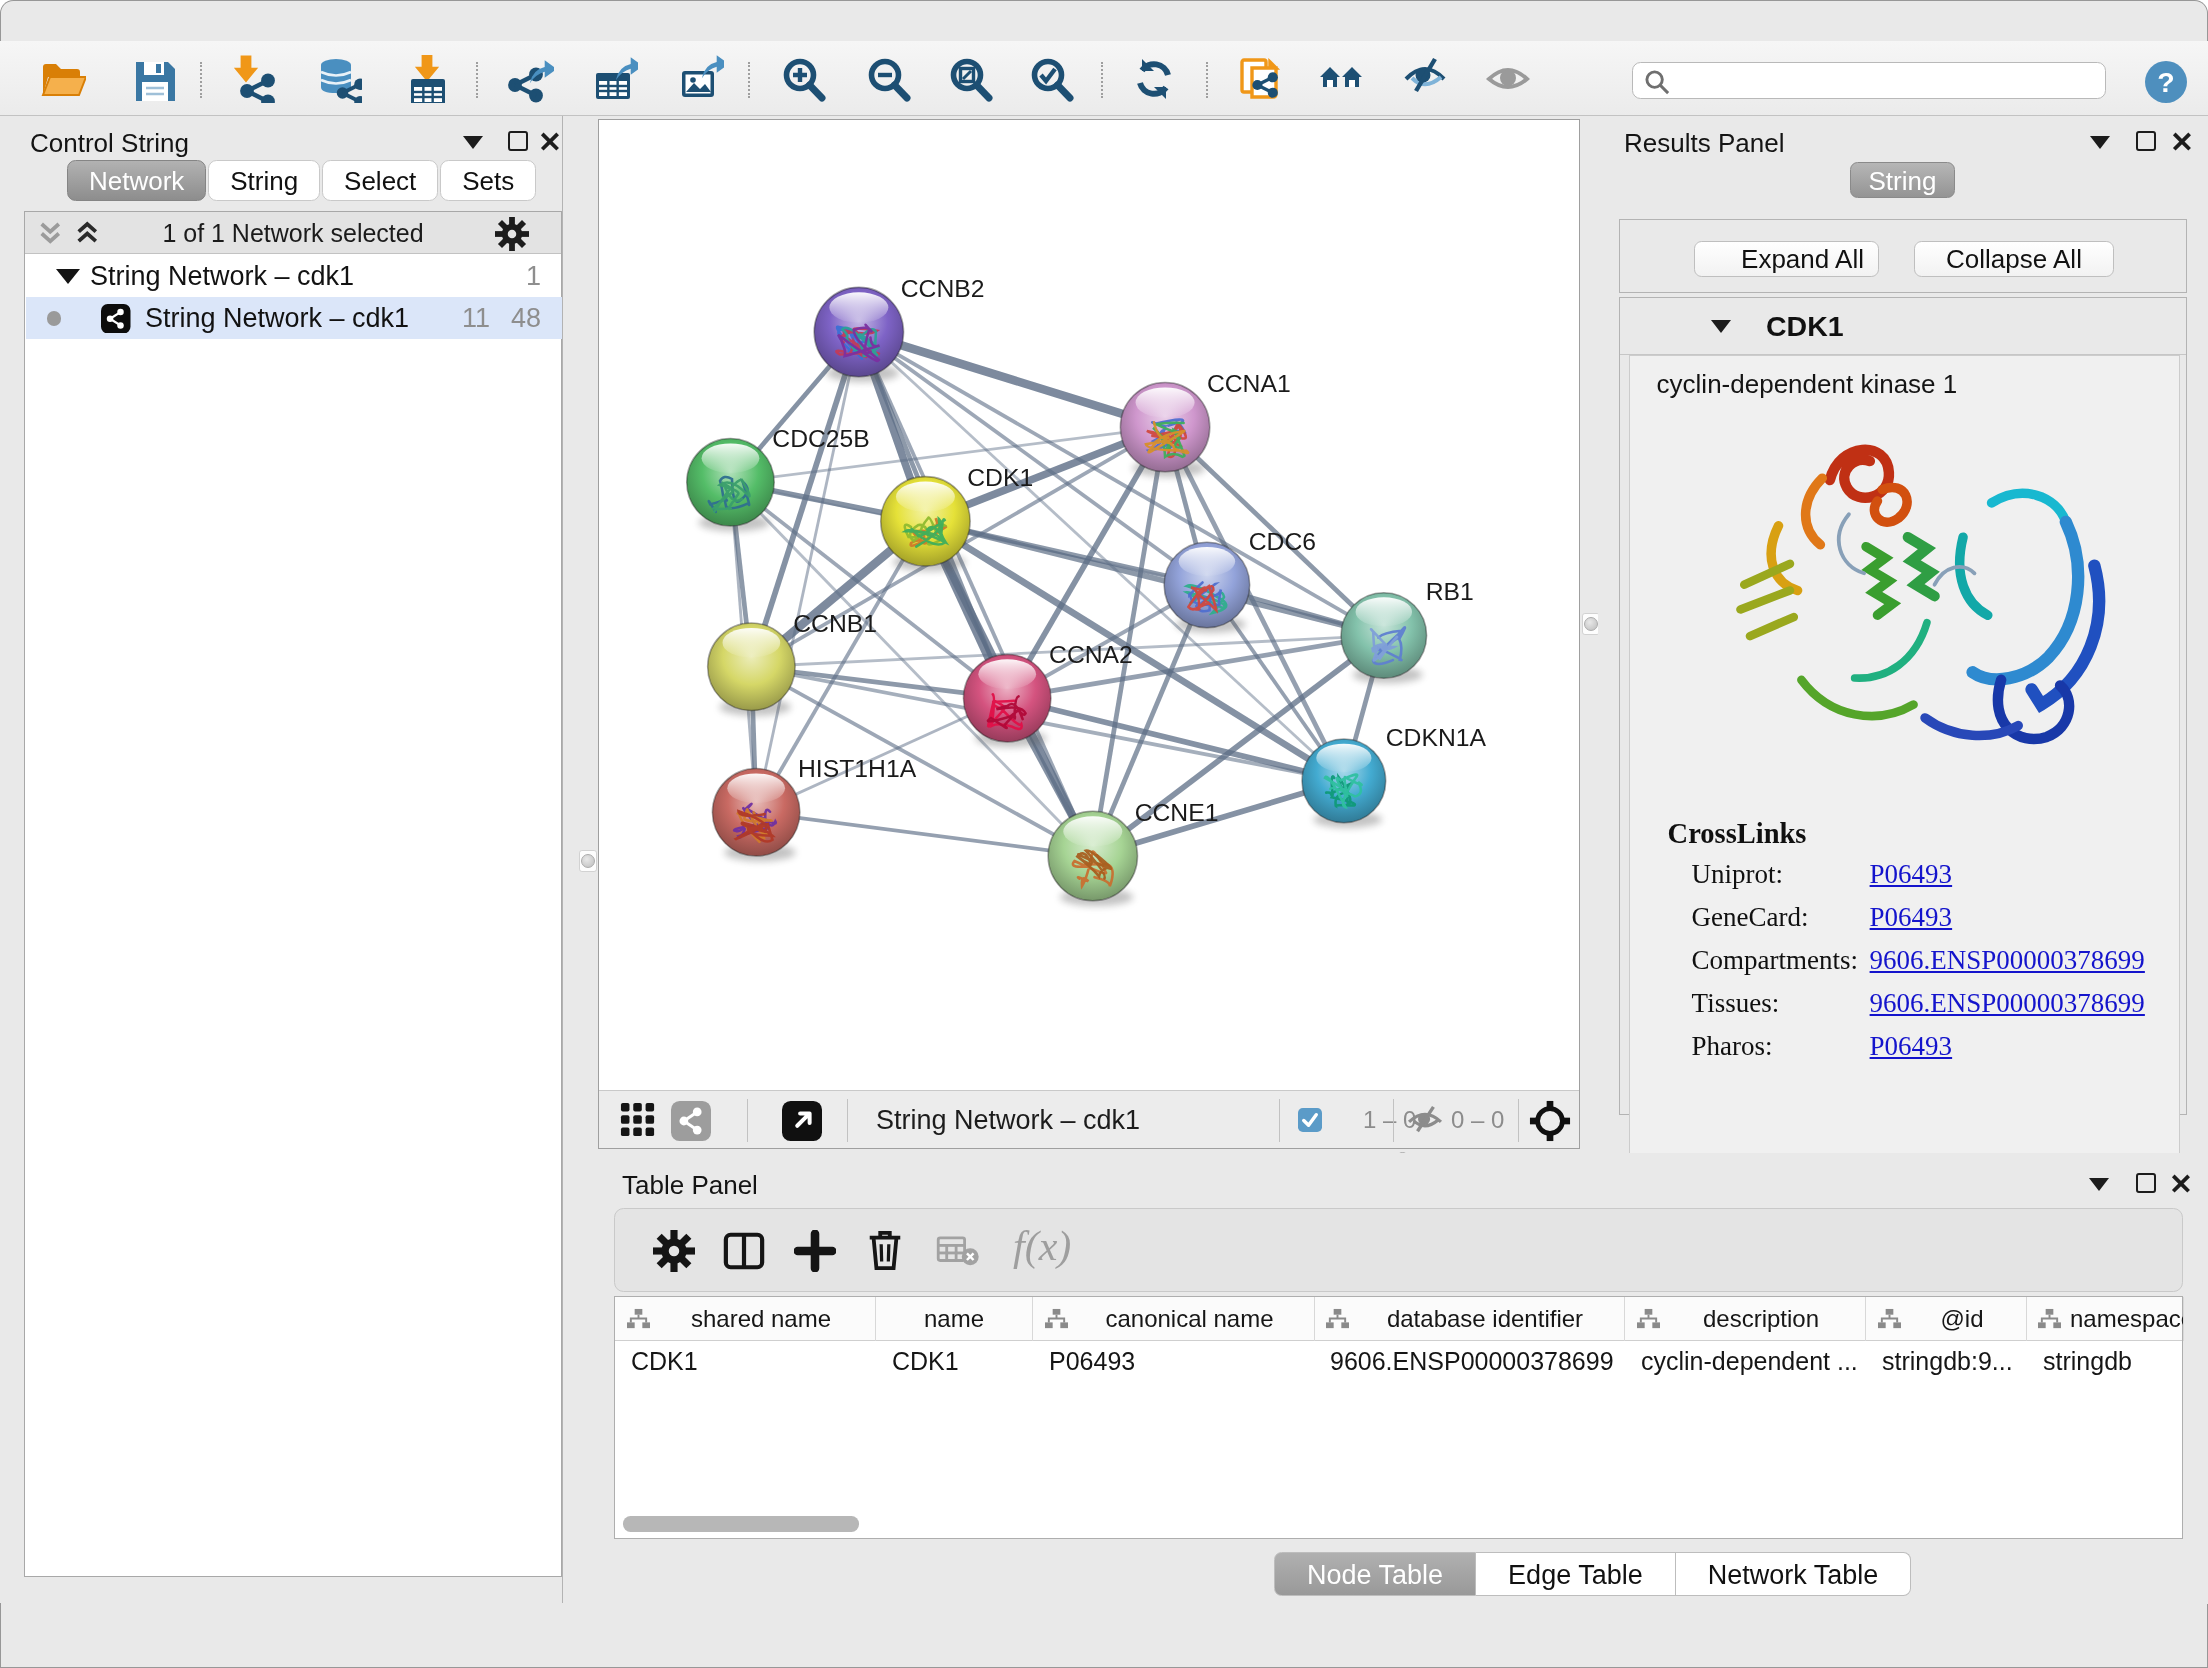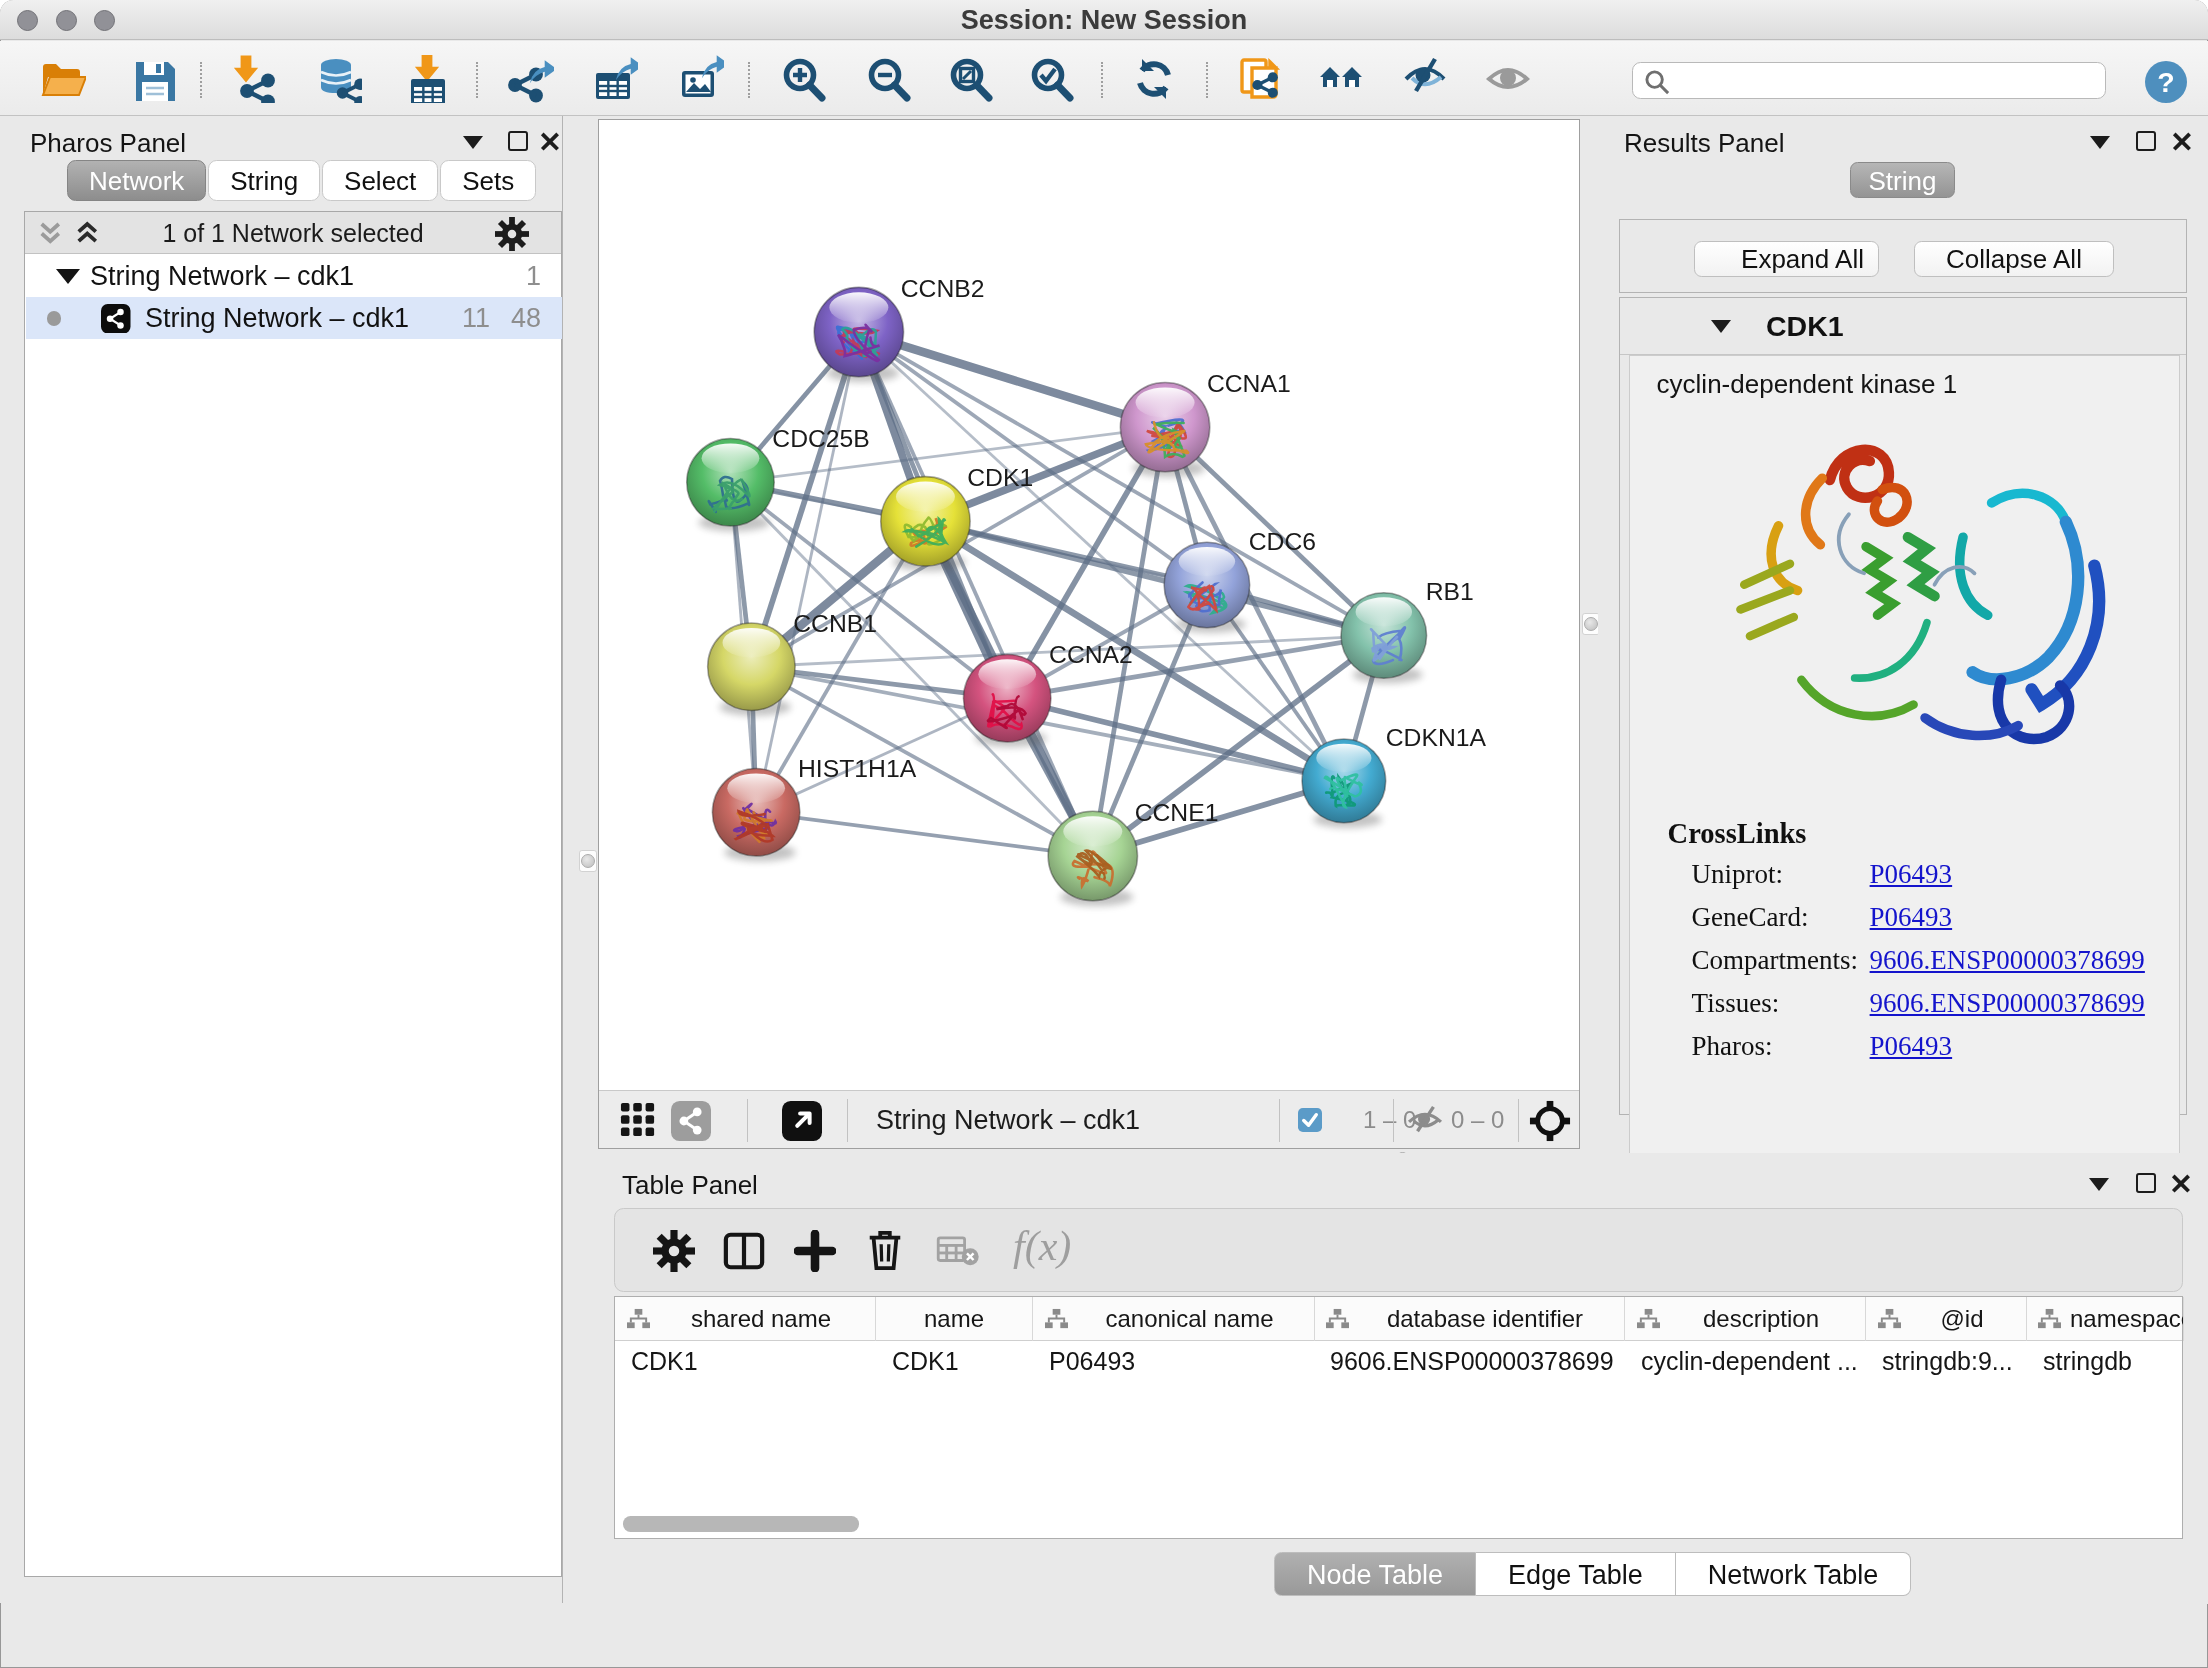--- a/index.html
+++ b/index.html
@@ -91,26 +91,20 @@
   .mem-dot{width:24px;height:24px;border-radius:50%;background:#178a3c;margin-left:15px;}
   .mem-text{font-size:25px;color:#111;margin-left:11.4px;}
   svg{display:block;}
   .abs{position:absolute;}
 </style>
 </head>
 <body>
 
 <div class="win">
 
-  <div class="titlebar">
-    <span class="tl" style="left:17px;"></span>
-    <span class="tl" style="left:56px;"></span>
-    <span class="tl" style="left:94px;"></span>
-    <div class="title-text">Session: New Session</div>
-  </div>
 
   <div class="toolbar">
     <div id="tb-icons">
         <div class="tbtn" style="left: 34px;">
           <svg width="48" height="48" viewBox="0 0 48 48">
             <path d="M5 40 V12 q0 -3 3 -3 h10 l5 5 h16 q3 0 3 3 v5 H10 z" fill="#d97f06"></path>
             <path d="M5 40 L12 22 h36 l-7 18 z" fill="#f5b04c" stroke="#d97f06" stroke-width="2"></path>
           </svg>
         </div>
         <div class="tbtn" style="left: 125px;">
@@ -264,21 +258,21 @@
     <div class="searchbox">
       <svg width="27" height="27" viewBox="0 0 28 28">
         <circle cx="11" cy="11" r="8" fill="none" stroke="#6f6f6f" stroke-width="3"></circle>
         <line x1="17" y1="17" x2="25" y2="25" stroke="#6f6f6f" stroke-width="3"></line>
       </svg>
     </div>
     <div class="help-btn">?</div>
   </div>
 
   <div class="control-panel">
-    <div class="phead-title" style="left:30px;top:12.4px;">Pharos Panel</div>
+    <div class="phead-title" style="left:30px;top:12.4px;">Control String</div>
     <div class="ph-tri" style="left:463px;top:20px;"></div>
     <div class="ph-sq" style="left:508px;top:15px;"></div>
     <div class="ph-x" style="left:538px;top:12.4px;">✕</div>
     <div class="cp-tabs" id="cp-tabs"><div class="ctab sel">Network</div><div class="ctab">String</div><div class="ctab">Select</div><div class="ctab">Sets</div></div>
     <div class="cp-box">
       <div class="cp-subhead">
         <svg class="abs" style="left:11.4px;top:8.6px;" width="28.5" height="25" viewBox="0 0 30 26">
           <path d="M6 3 L15 11 L24 3" fill="none" stroke="#9b9b9b" stroke-width="4"></path>
           <path d="M6 13 L15 21 L24 13" fill="none" stroke="#9b9b9b" stroke-width="4"></path>
         </svg>

